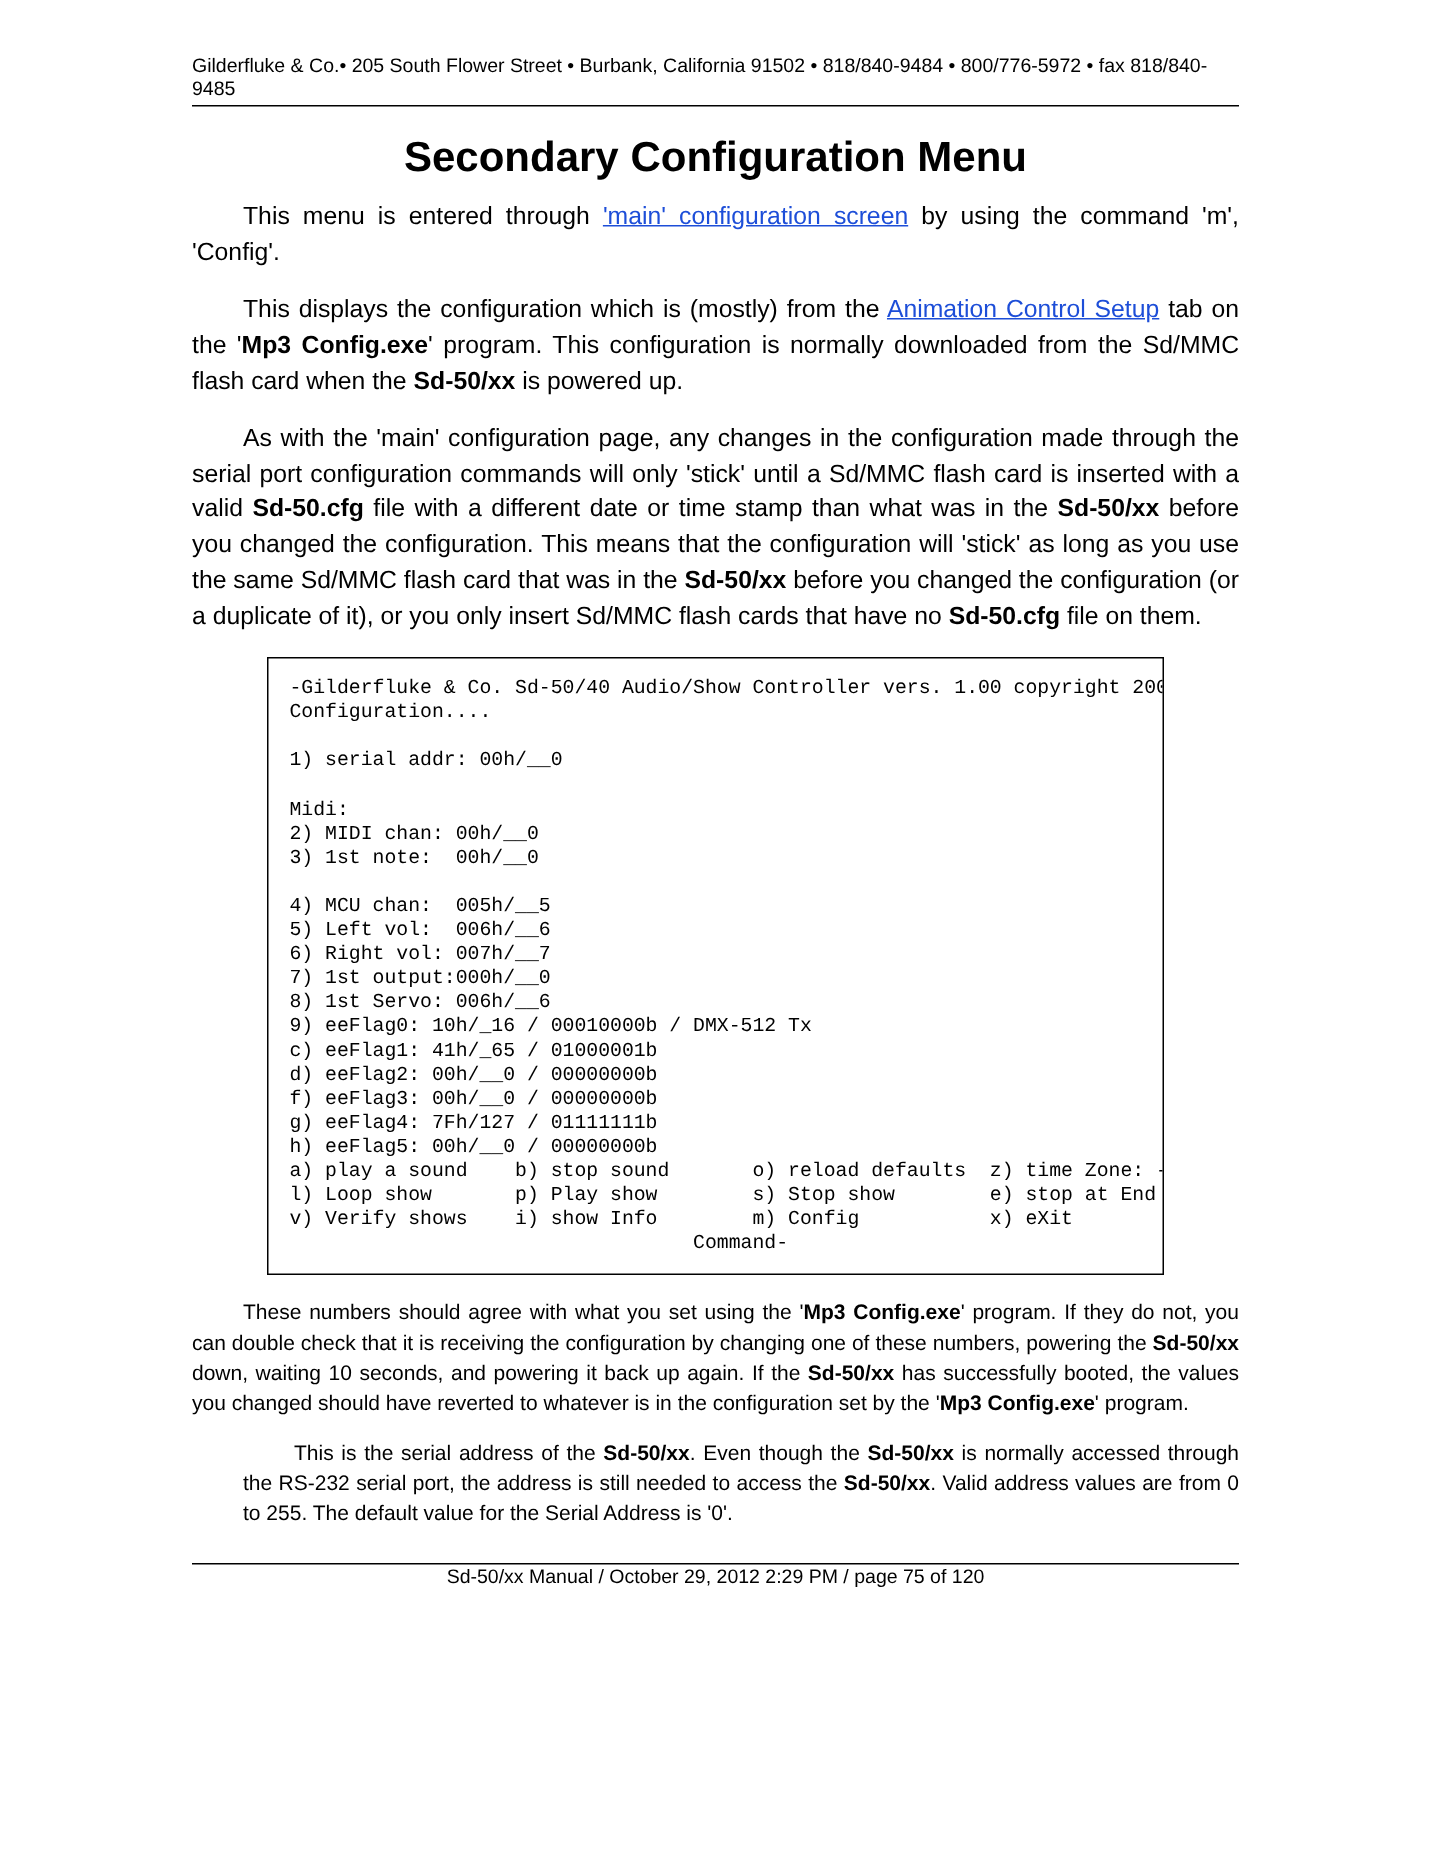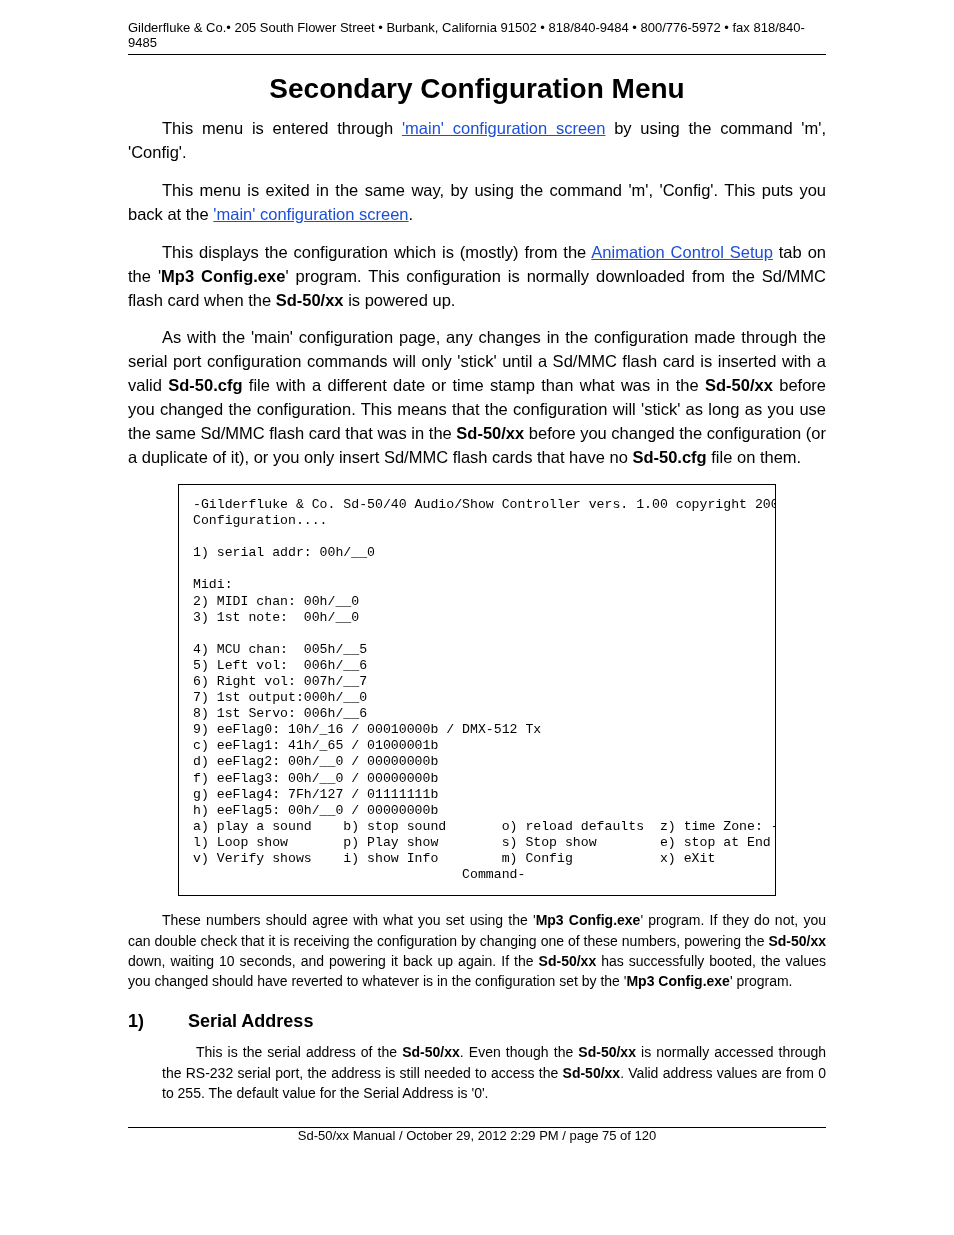--- a/index.html
+++ b/index.html
@@ -4,21 +4,21 @@
 <style>
   body {
     font-family: Arial, Helvetica, sans-serif;
     margin: 0;
     padding: 0;
     background: #fff;
     color: #000;
   }
   .page {
     width: 798px;
-    margin: 0 auto;
+    margin: 16px auto;
     padding: 20px 50px 10px 50px;
     box-sizing: border-box;
   }
   .header-line {
     font-size: 13px;
     text-align: left;
     padding-bottom: 4px;
     border-bottom: 1px solid #000;
     margin-bottom: 18px;
   }
@@ -88,23 +88,20 @@
 <div class="page">
 
   <div class="header-line">Gilderfluke &amp; Co.• 205 South Flower Street • Burbank, California 91502 • 818/840-9484 • 800/776-5972 • fax 818/840-9485</div>
 
   <h1>Secondary Configuration Menu</h1>
 
   <p class="body">
     <span>This menu is entered through </span><a class="lnk">'main' configuration screen</a><span> by using the command 'm', 'Config'.</span>
   </p>
 
-  <p class="body">
-    <span>This menu is exited in the same way, by using the command 'm', 'Config'. This puts you back at the </span><a class="lnk">'main' configuration screen</a><span>.</span>
-  </p>
 
   <p class="body">
     <span>This displays the configuration which is (mostly) from the </span><a class="lnk">Animation Control Setup</a><span> tab on the '</span><b>Mp3 Config.exe</b><span>' program. This configuration is normally downloaded from the Sd/MMC flash card when the </span><b>Sd-50/xx</b><span> is powered up.</span>
   </p>
 
   <p class="body">
     <span>As with the 'main' configuration page, any changes in the configuration made through the serial port configuration commands will only 'stick' until a Sd/MMC flash card is inserted with a valid </span><b>Sd-50.cfg</b><span> file with a different date or time stamp than what was in the </span><b>Sd-50/xx</b><span> before you changed the configuration. This means that the configuration will 'stick' as long as you use the same Sd/MMC flash card that was in the </span><b>Sd-50/xx</b><span> before you changed the configuration (or a duplicate of it), or you only insert Sd/MMC flash cards that have no </span><b>Sd-50.cfg</b><span> file on them.</span>
   </p>
 
 
@@ -130,23 +127,20 @@
 h) eeFlag5: 00h/__0 / 00000000b
 a) play a sound    b) stop sound       o) reload defaults  z) time Zone: -08:00
 l) Loop show       p) Play show        s) Stop show        e) stop at End
 v) Verify shows    i) show Info        m) Config           x) eXit
                                   Command-</div>
 
   <p class="sm">
     <span>These numbers should agree with what you set using the '</span><b>Mp3 Config.exe</b><span>' program. If they do not, you can double check that it is receiving the configuration by changing one of these numbers, powering the </span><b>Sd-50/xx</b><span> down, waiting 10 seconds, and powering it back up again. If the </span><b>Sd-50/xx</b><span> has successfully booted, the values you changed should have reverted to whatever is in the configuration set by the '</span><b>Mp3 Config.exe</b><span>' program.</span>
   </p>
 
-  <h2>
-    <span class="h2num">1)</span><span>Serial Address</span>
-  </h2>
 
   <p class="sm-sub">
     <span>This is the serial address of the </span><b>Sd-50/xx</b><span>. Even though the </span><b>Sd-50/xx</b><span> is normally accessed through the RS-232 serial port, the address is still needed to access the </span><b>Sd-50/xx</b><span>. Valid address values are from 0 to 255. The default value for the Serial Address is '0'.</span>
   </p>
 
   <div class="footer">Sd-50/xx Manual / October 29, 2012 2:29 PM / page 75 of 120</div>
 
 </div>
 
 </body></html>

